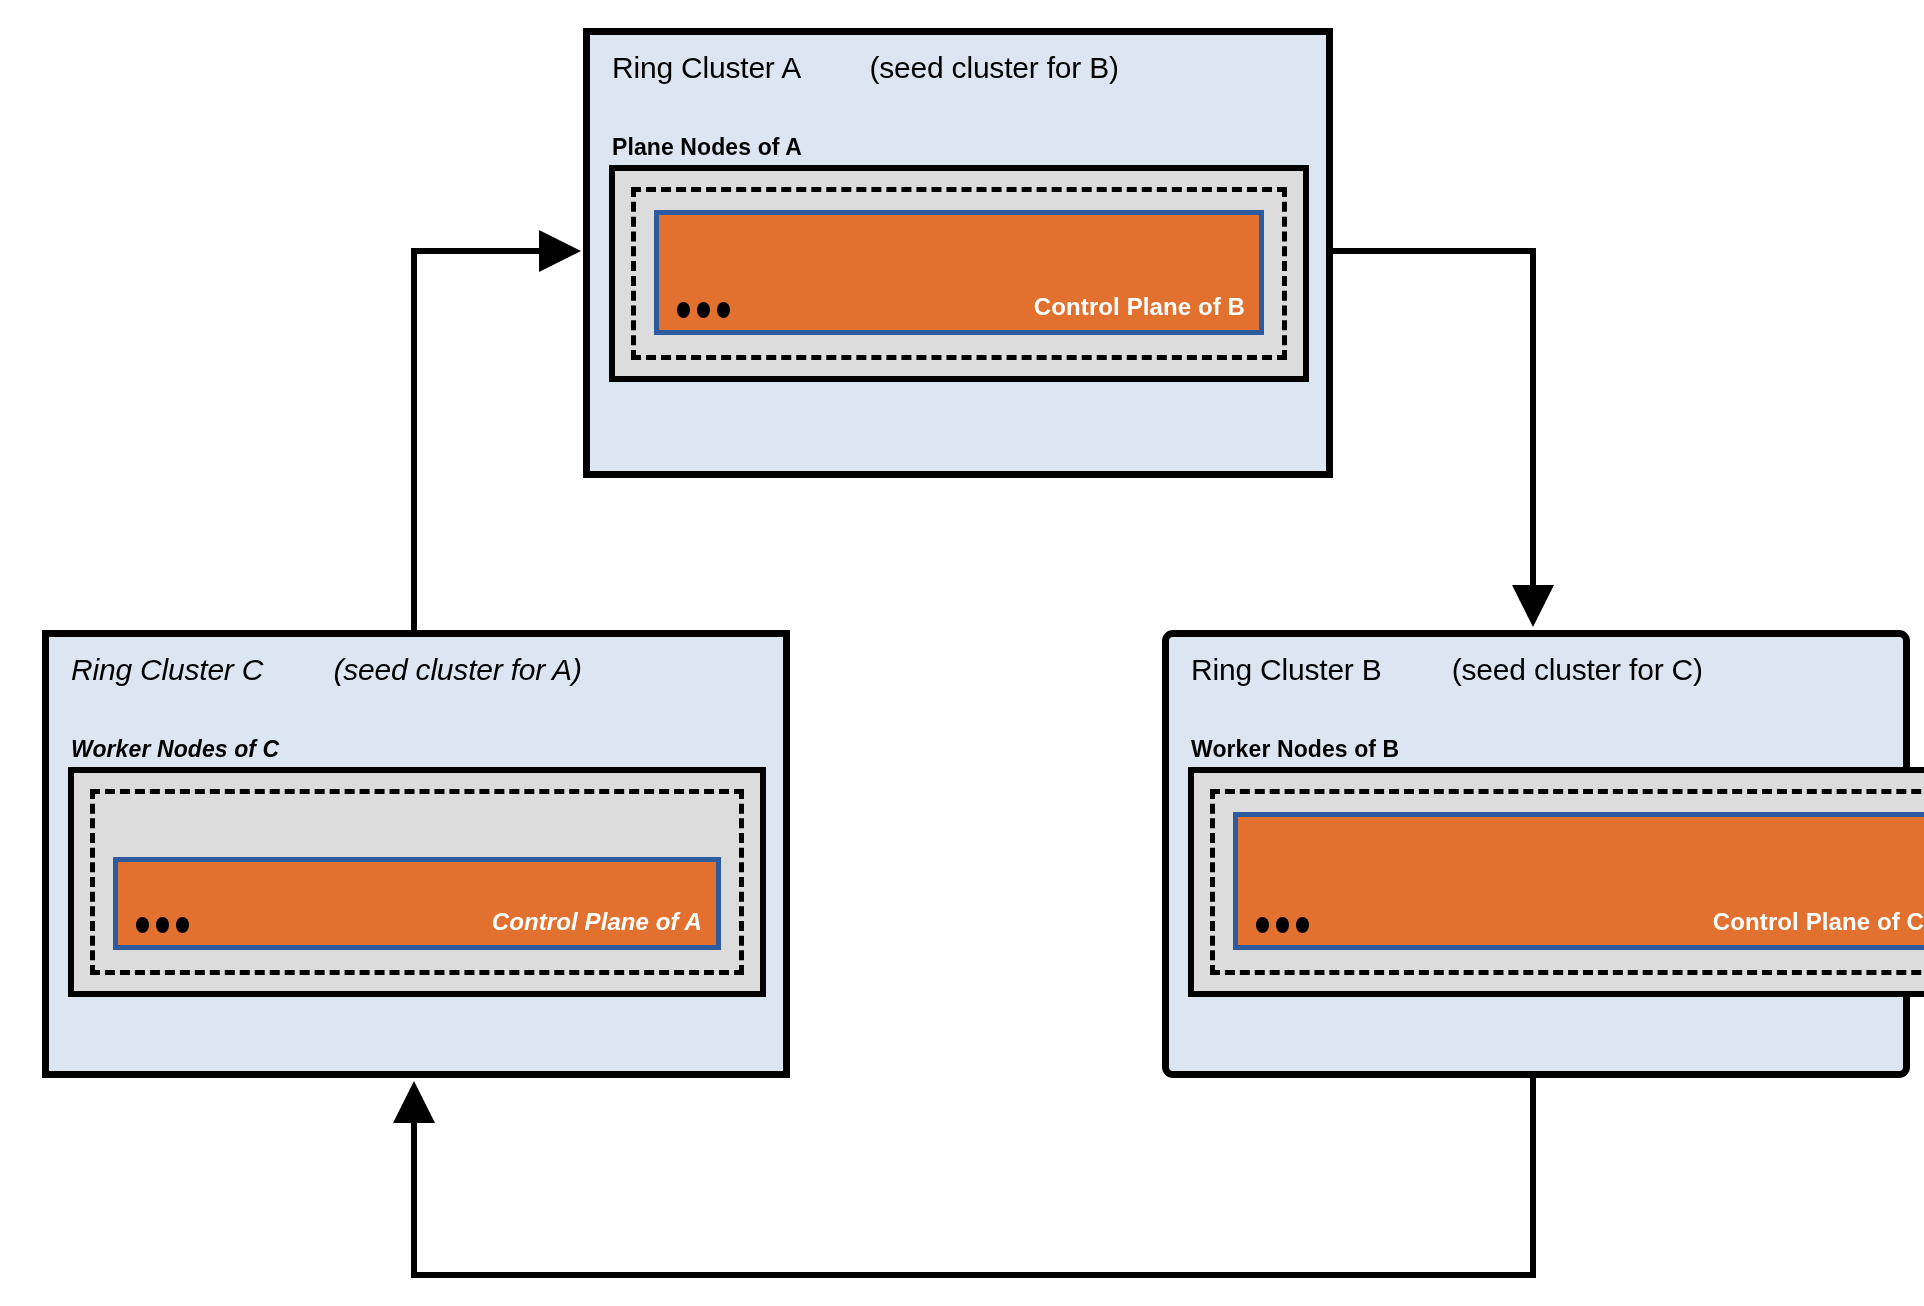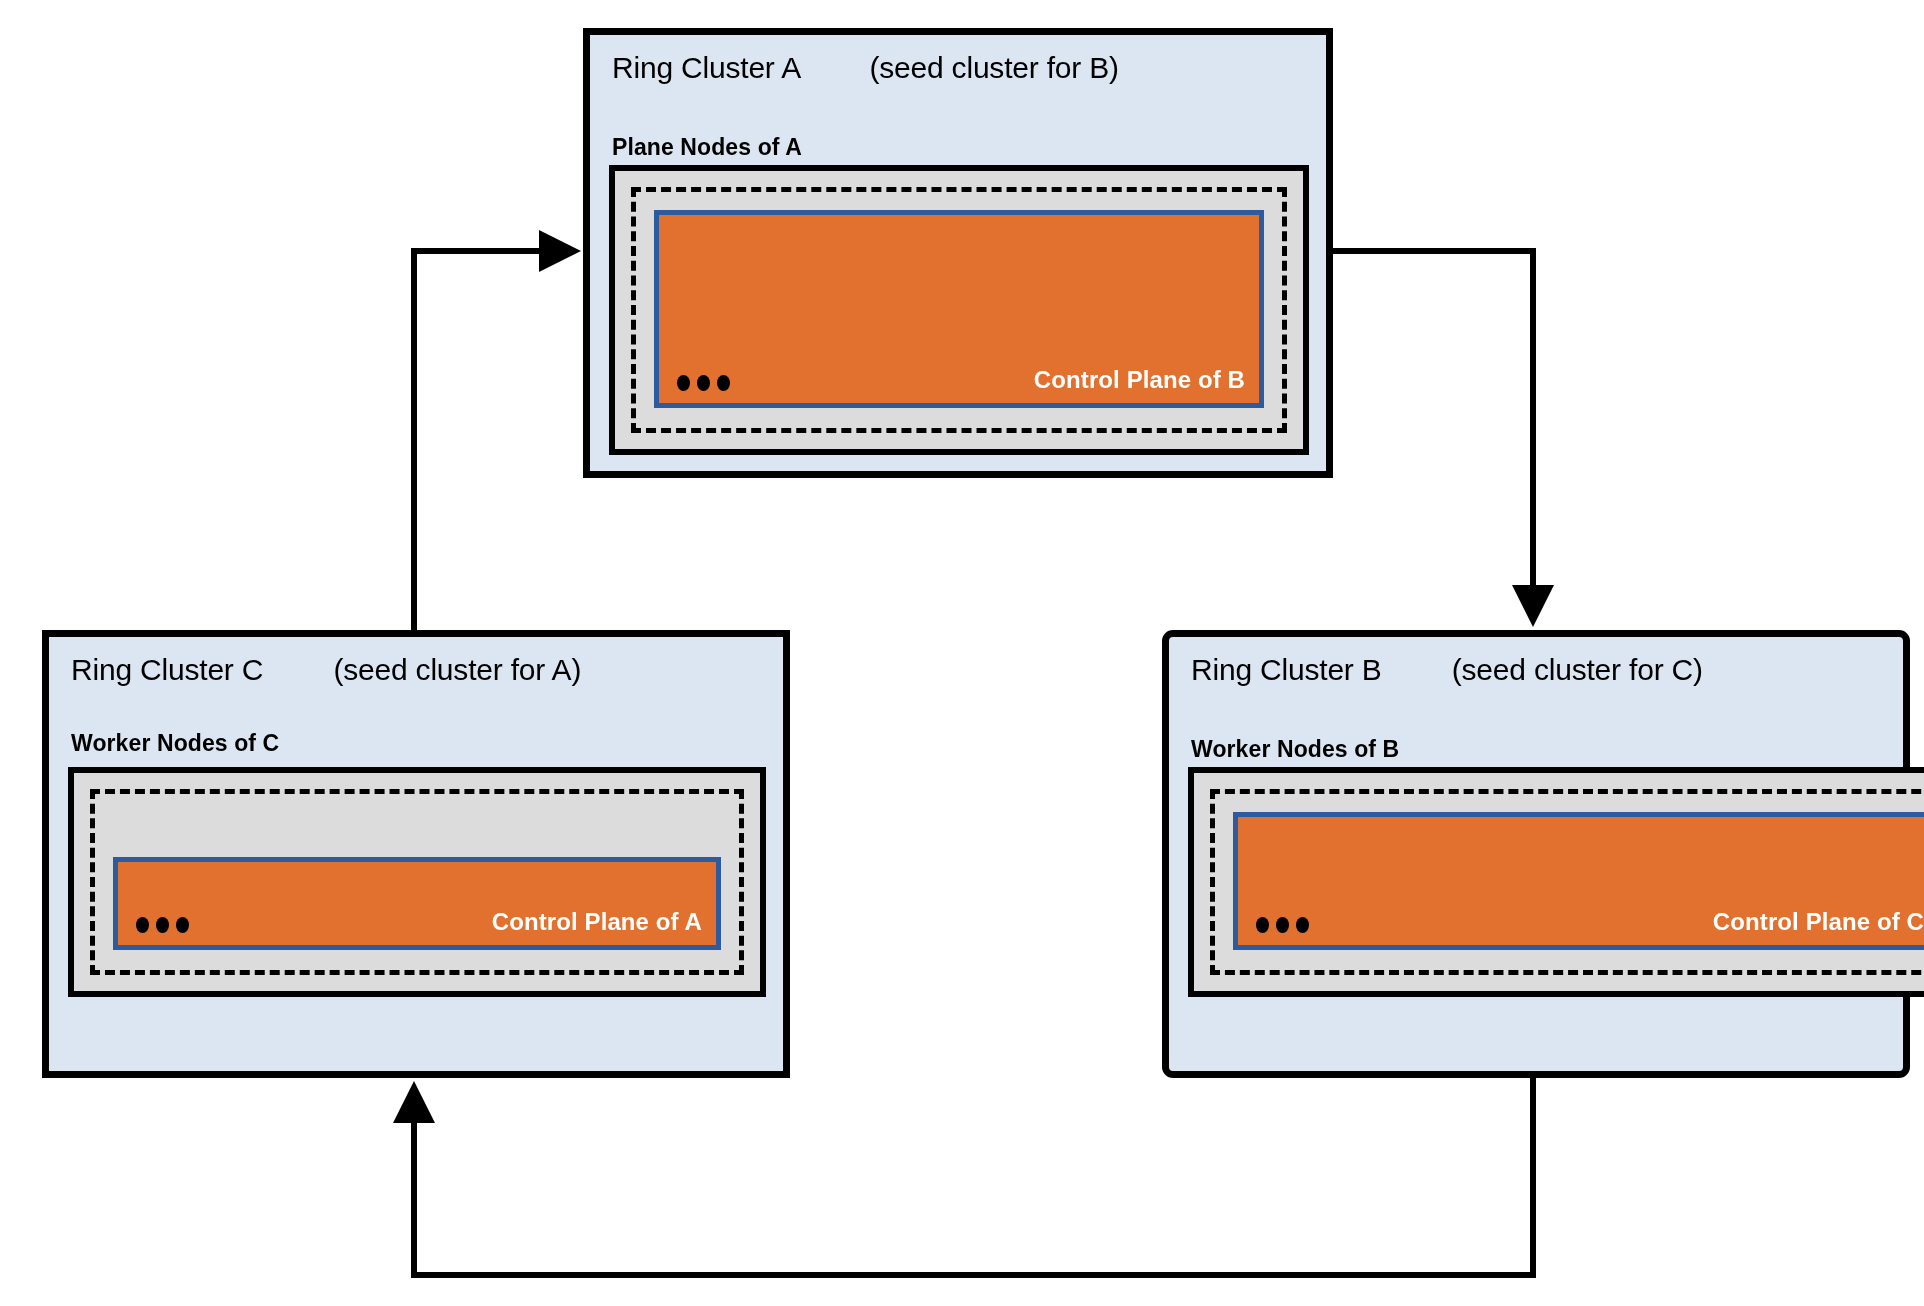--- a/index.html
+++ b/index.html
@@ -51,40 +51,40 @@
     </g>
   </svg>
 
   <div class="cluster" style="left:583px;top:28px;width:750px;height:450px;">
     <div class="cluster-title" style="left:22px;top:16px;">
       <span>Ring Cluster A</span>
       <span class="seed" style="margin-left:62px;">(seed cluster for B)</span>
     </div>
     <div class="worker-label" style="left:22px;top:99px;">Plane Nodes of A</div>
 
-    <div class="worker-box" style="left:19px;top:130px;width:700px;height:290px;">
+    <div class="worker-box" style="left:19px;top:130px;width:700px;height:217px;">
       <div class="dashed-box" style="left:16px;top:16px;right:16px;bottom:16px;">
         <div class="control-plane" style="left:18px;top:18px;right:18px;bottom:20px;">
           <div class="cp-dots">
             <i></i>
             <i></i>
             <i></i>
           </div>
           <div class="cp-label">Control Plane of B</div>
         </div>
       </div>
     </div>
   </div>
 
-  <div class="cluster" style="left:42px;top:630px;width:748px;height:448px;">
+  <div class="cluster" style="left:42px;top:630px;width:748px;height:448px;font-style:italic;">
     <div class="cluster-title" style="left:22px;top:16px;">
       <span>Ring Cluster C</span>
       <span class="seed" style="margin-left:62px;">(seed cluster for A)</span>
     </div>
-    <div class="worker-label" style="left:22px;top:93px;">Worker Nodes of C</div>
+    <div class="worker-label" style="left:22px;top:99px;">Worker Nodes of C</div>
 
     <div class="worker-box" style="left:19px;top:130px;width:698px;height:230px;">
       <div class="dashed-box" style="left:16px;top:16px;right:16px;bottom:16px;">
         <div class="control-plane" style="left:18px;top:18px;right:18px;bottom:20px;margin-top:45px;">
           <div class="cp-dots">
             <i></i>
             <i></i>
             <i></i>
           </div>
           <div class="cp-label">Control Plane of A</div>

